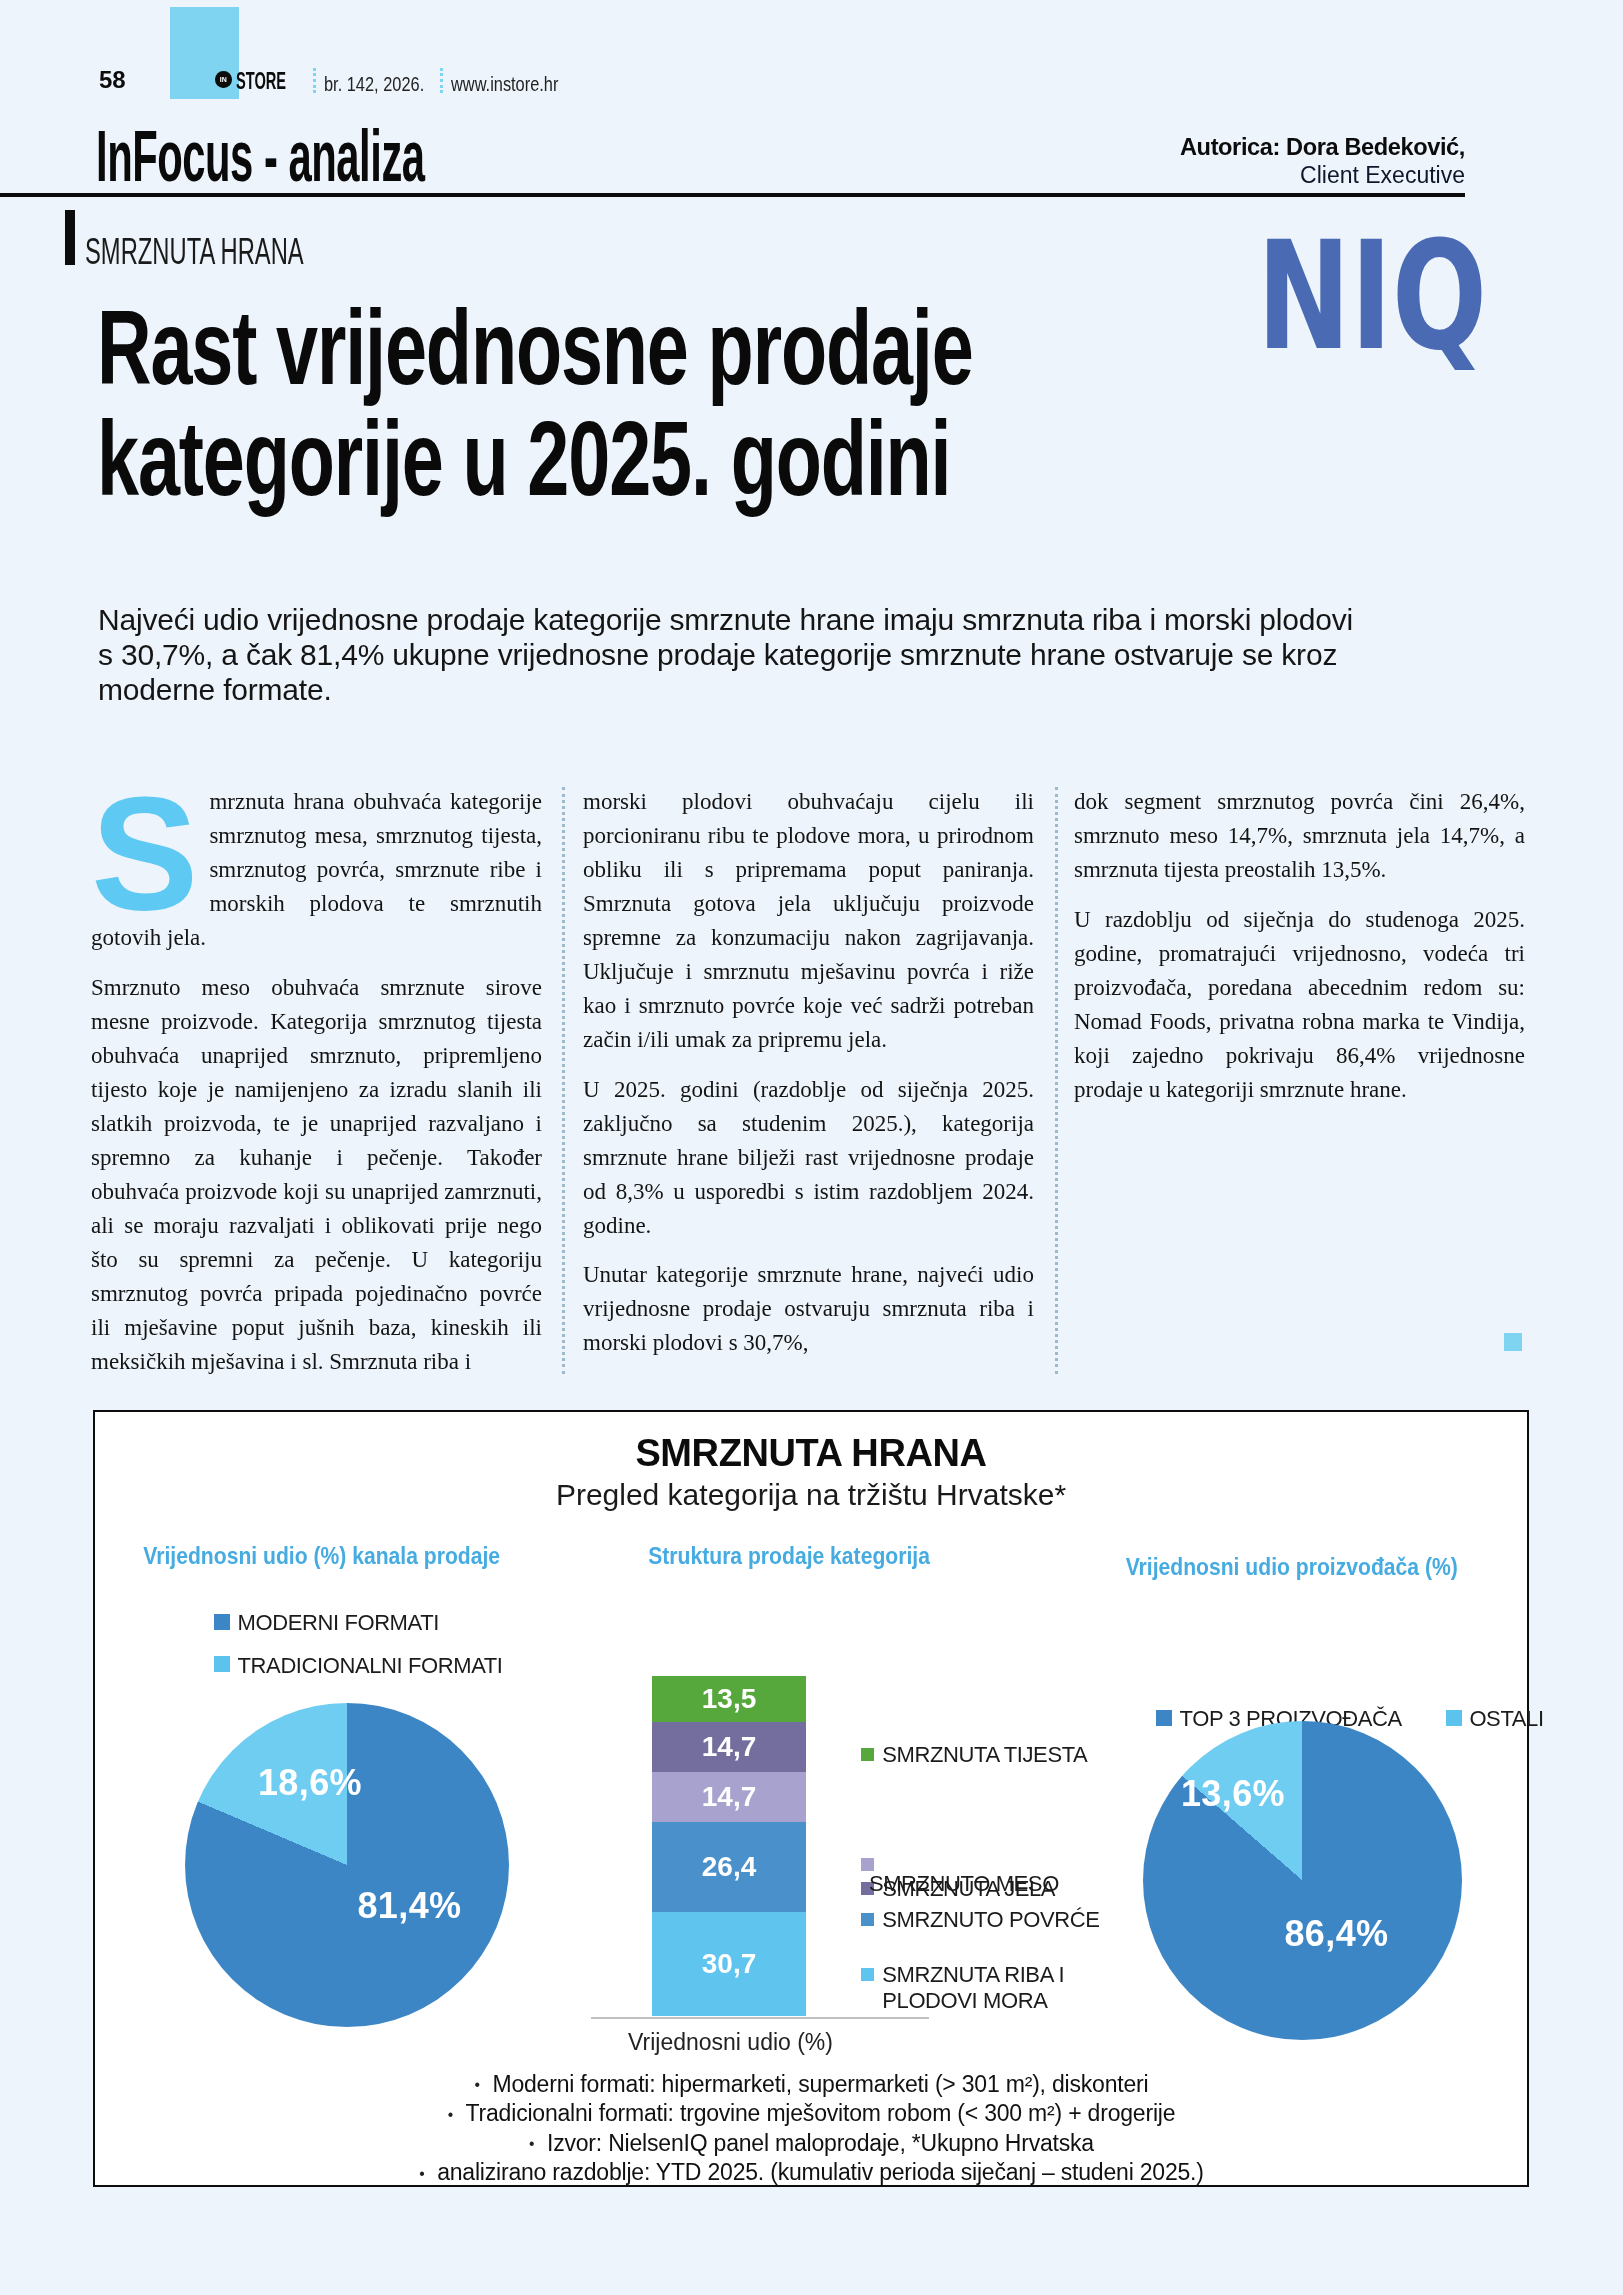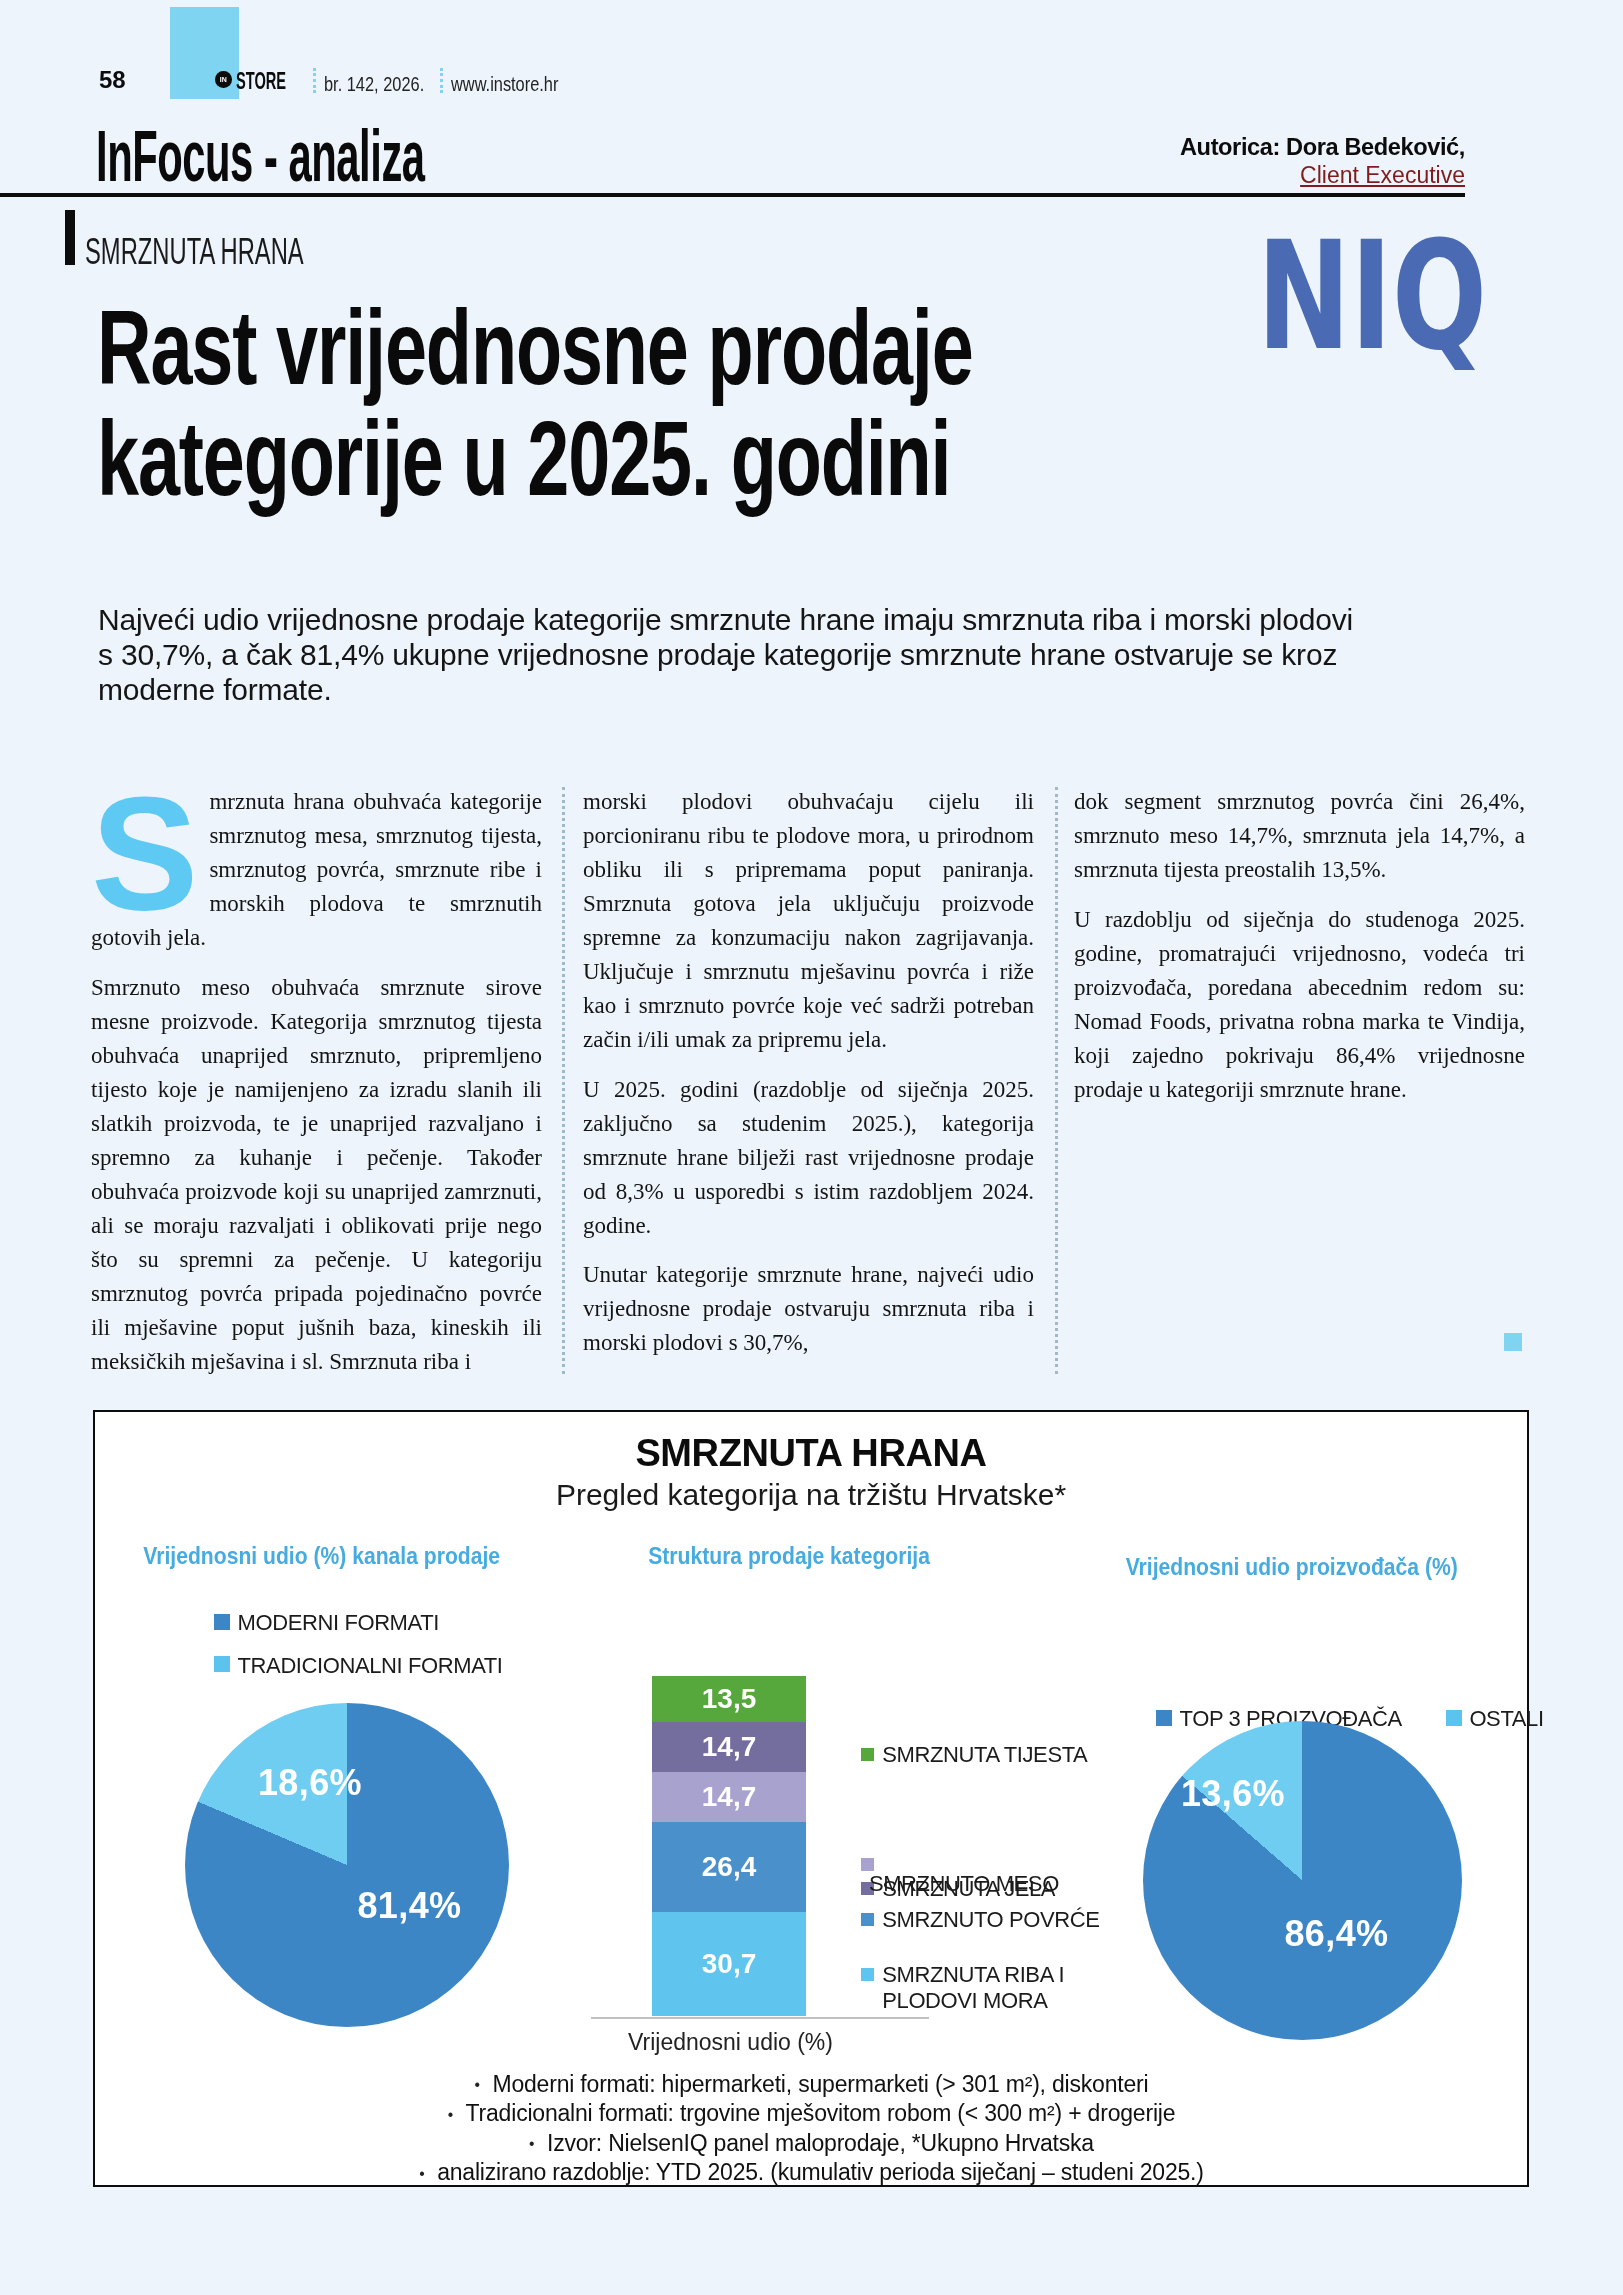--- a/index.html
+++ b/index.html
@@ -23,21 +23,21 @@
   .strip-dot-sep { top:68px; width:0; height:25px; border-left:3.1px dotted #7fd4f2; }
   .strip-text { top:72px; font-size:21px; color:#222; }
   .strip-text span { transform:scaleX(0.78); }
 
   .section-title { left:96px; top:115px; font-size:72px; font-weight:bold; color:#0a0a0a;
     letter-spacing:-0.8px; white-space:nowrap; }
   .section-title span { transform:scaleX(0.58); }
 
   .author-block { right:158px; top:134px; text-align:right; line-height:1.18; }
   .author-name { font-size:23.6px; font-weight:bold; color:#0c0c0c; letter-spacing:-0.4px; }
-  .author-role { font-size:23px; color:#7f1d1d;text-decoration:underline; }
+  .author-role { font-size:23px; color:#0f172a; }
 
   .black-rule { left:0; top:193px; width:1465px; height:3.9px; background:#0c0c0c; }
 
   .niq-logo { left:1257px; top:210px; font-size:149px; font-weight:bold;
     color:#4a6ab3; font-family:"DejaVu Sans", sans-serif; white-space:nowrap; }
   .niq-logo span { transform:scaleX(0.75); }
 
   
   .kicker-bar { left:65px; top:210px; width:10.2px; height:55px; background:#0c0c0c; }
   .kicker { left:85px; top:231px; font-size:36px; color:#1a1a1a; white-space:nowrap; }

